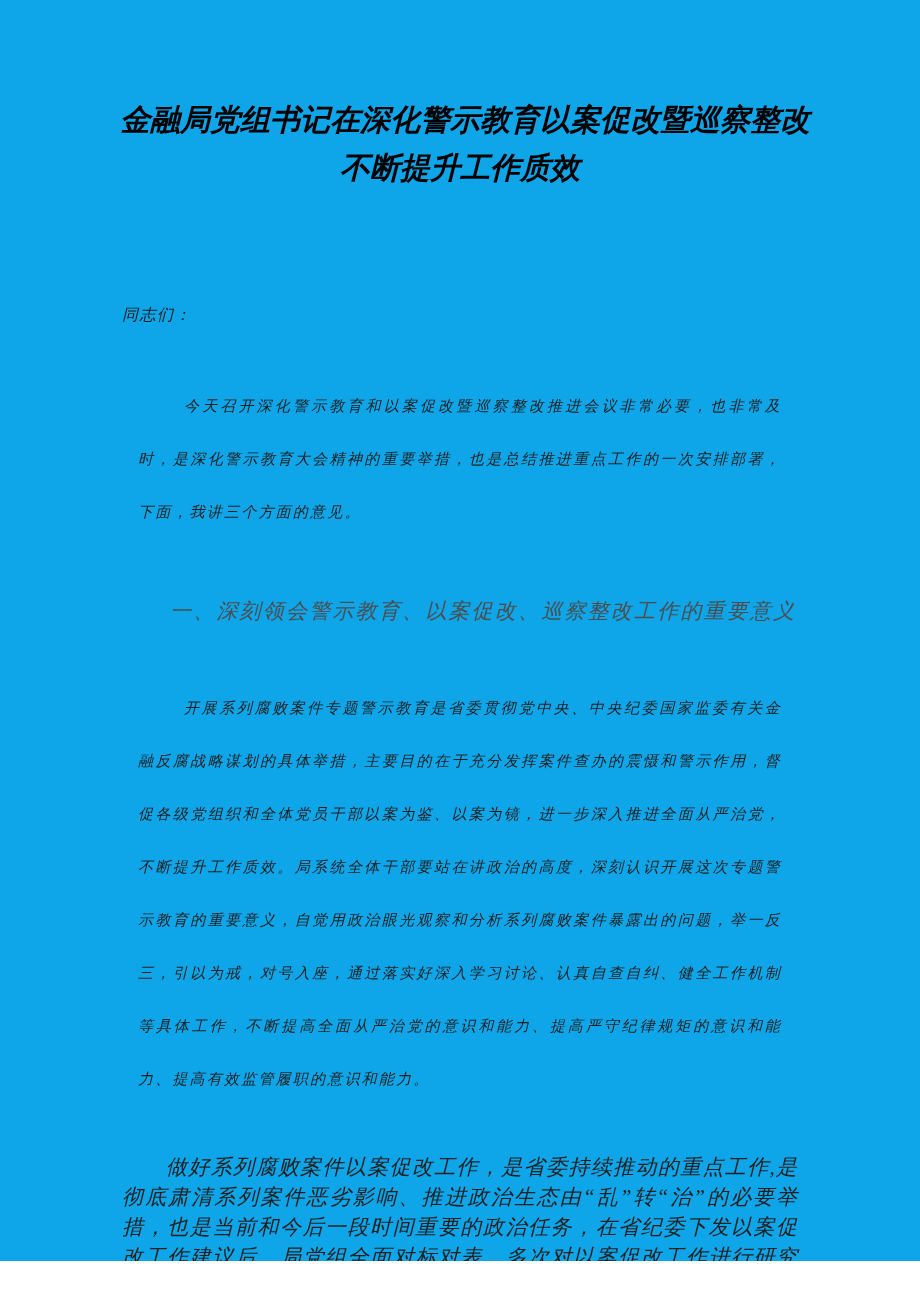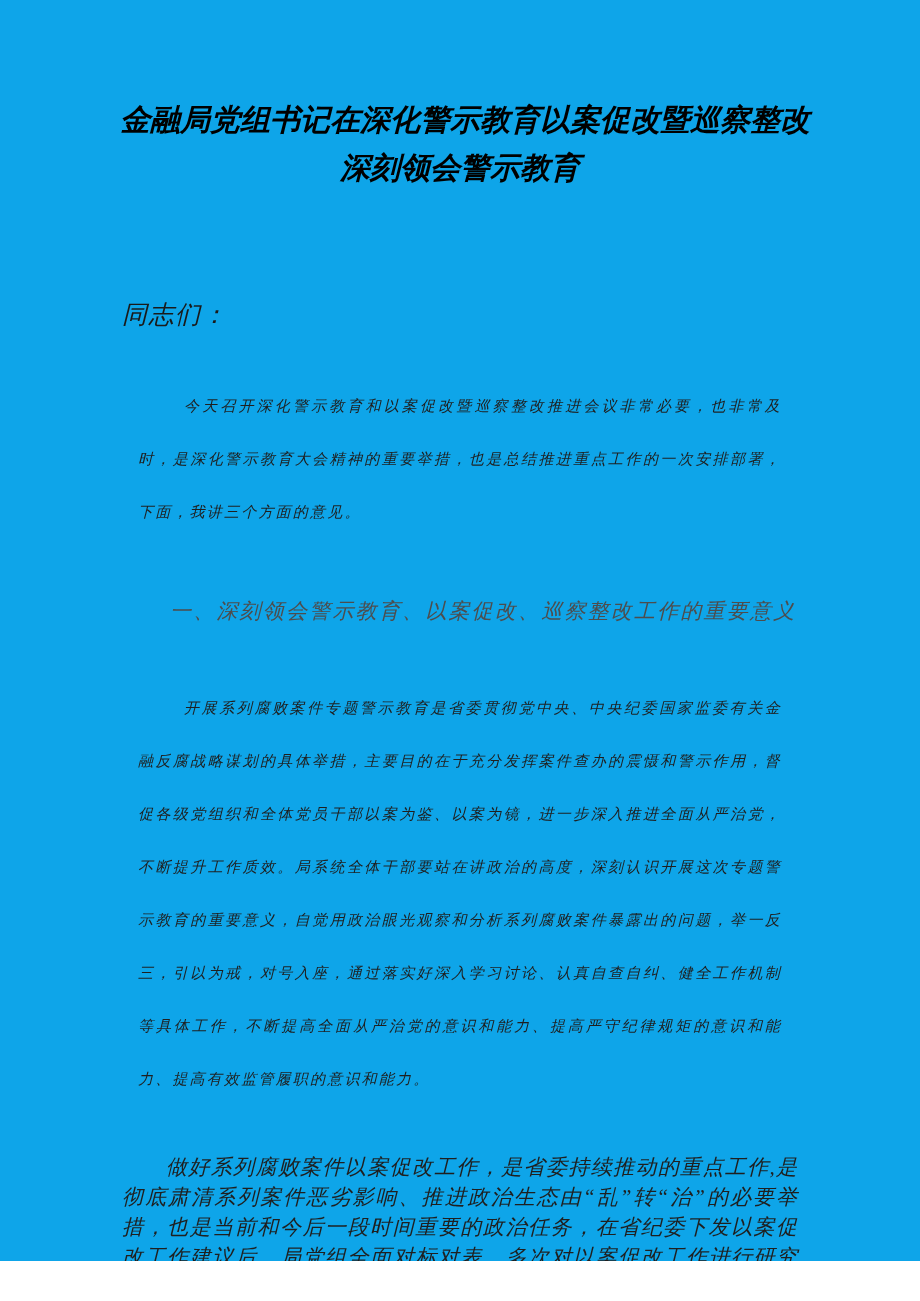--- a/index.html
+++ b/index.html
@@ -36,21 +36,21 @@
 
   
   .body-area {
     position: absolute;
     left: 122px;
     top: 300px;
     width: 676px;
   }
 
   .salutation {
-    font-size: 25px;
+    font-size: 16px;
     line-height: 30px;
     color: #1a1a1a;
     letter-spacing: 1.5px;
     margin: 0 0 0 0;
     font-family: "Liberation Serif", "DejaVu Serif", serif;
   }
 
   
   .para {
     font-size: 15px;
@@ -93,21 +93,21 @@
   .gap-lg  { height: 30px; }
   .gap-xl  { height: 34px; }
 </style>
 </head>
 <body>
 
 <div class="page">
 
   <div class="doc-title">
     <span class="tline">金融局党组书记在深化警示教育以案促改暨巡察整改</span>
-    <span class="tline">深刻领会警示教育</span>
+    <span class="tline">不断提升工作质效</span>
   </div>
 
   <div class="body-area">
 
     <p class="salutation">同志们：</p>
 
     <div class="gap-xl"></div>
 
     <p class="para">今天召开深化警示教育和以案促改暨巡察整改推进会议非常必要，也非常及时，是深化警示教育大会精神的重要举措，也是总结推进重点工作的一次安排部署，下面，我讲三个方面的意见。</p>
 

